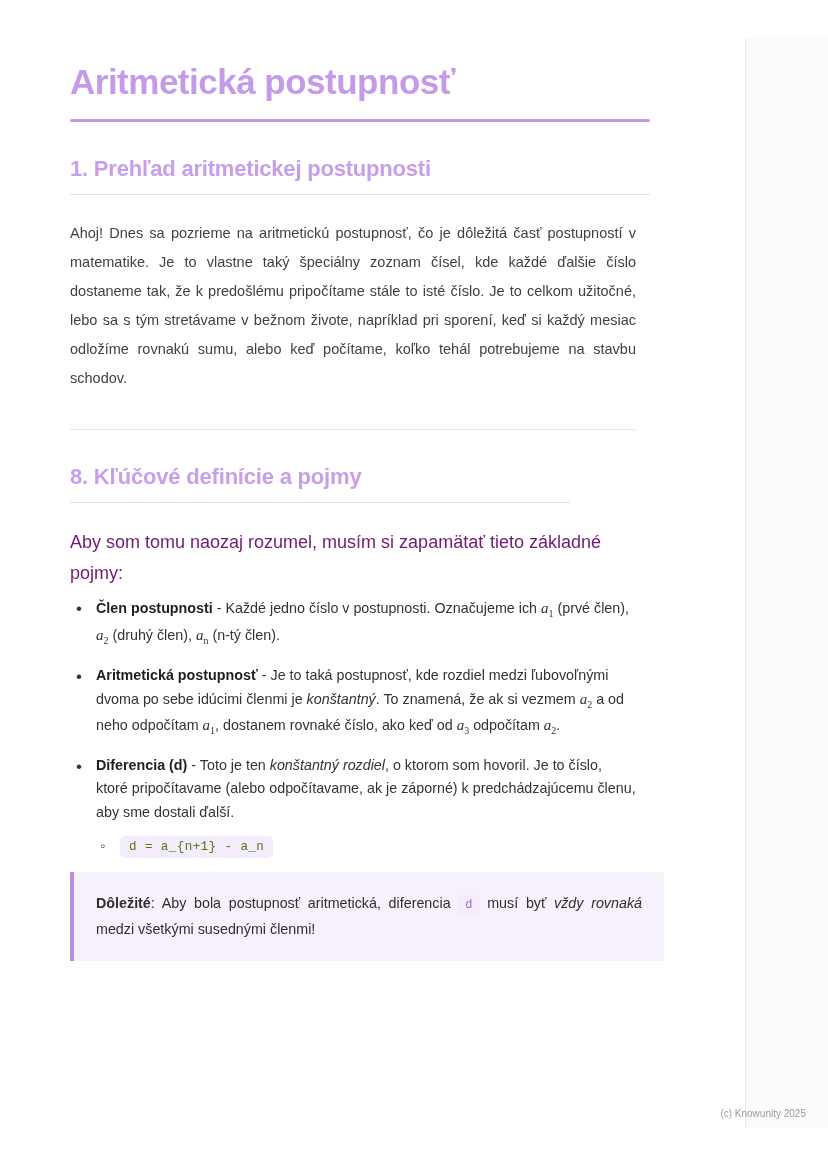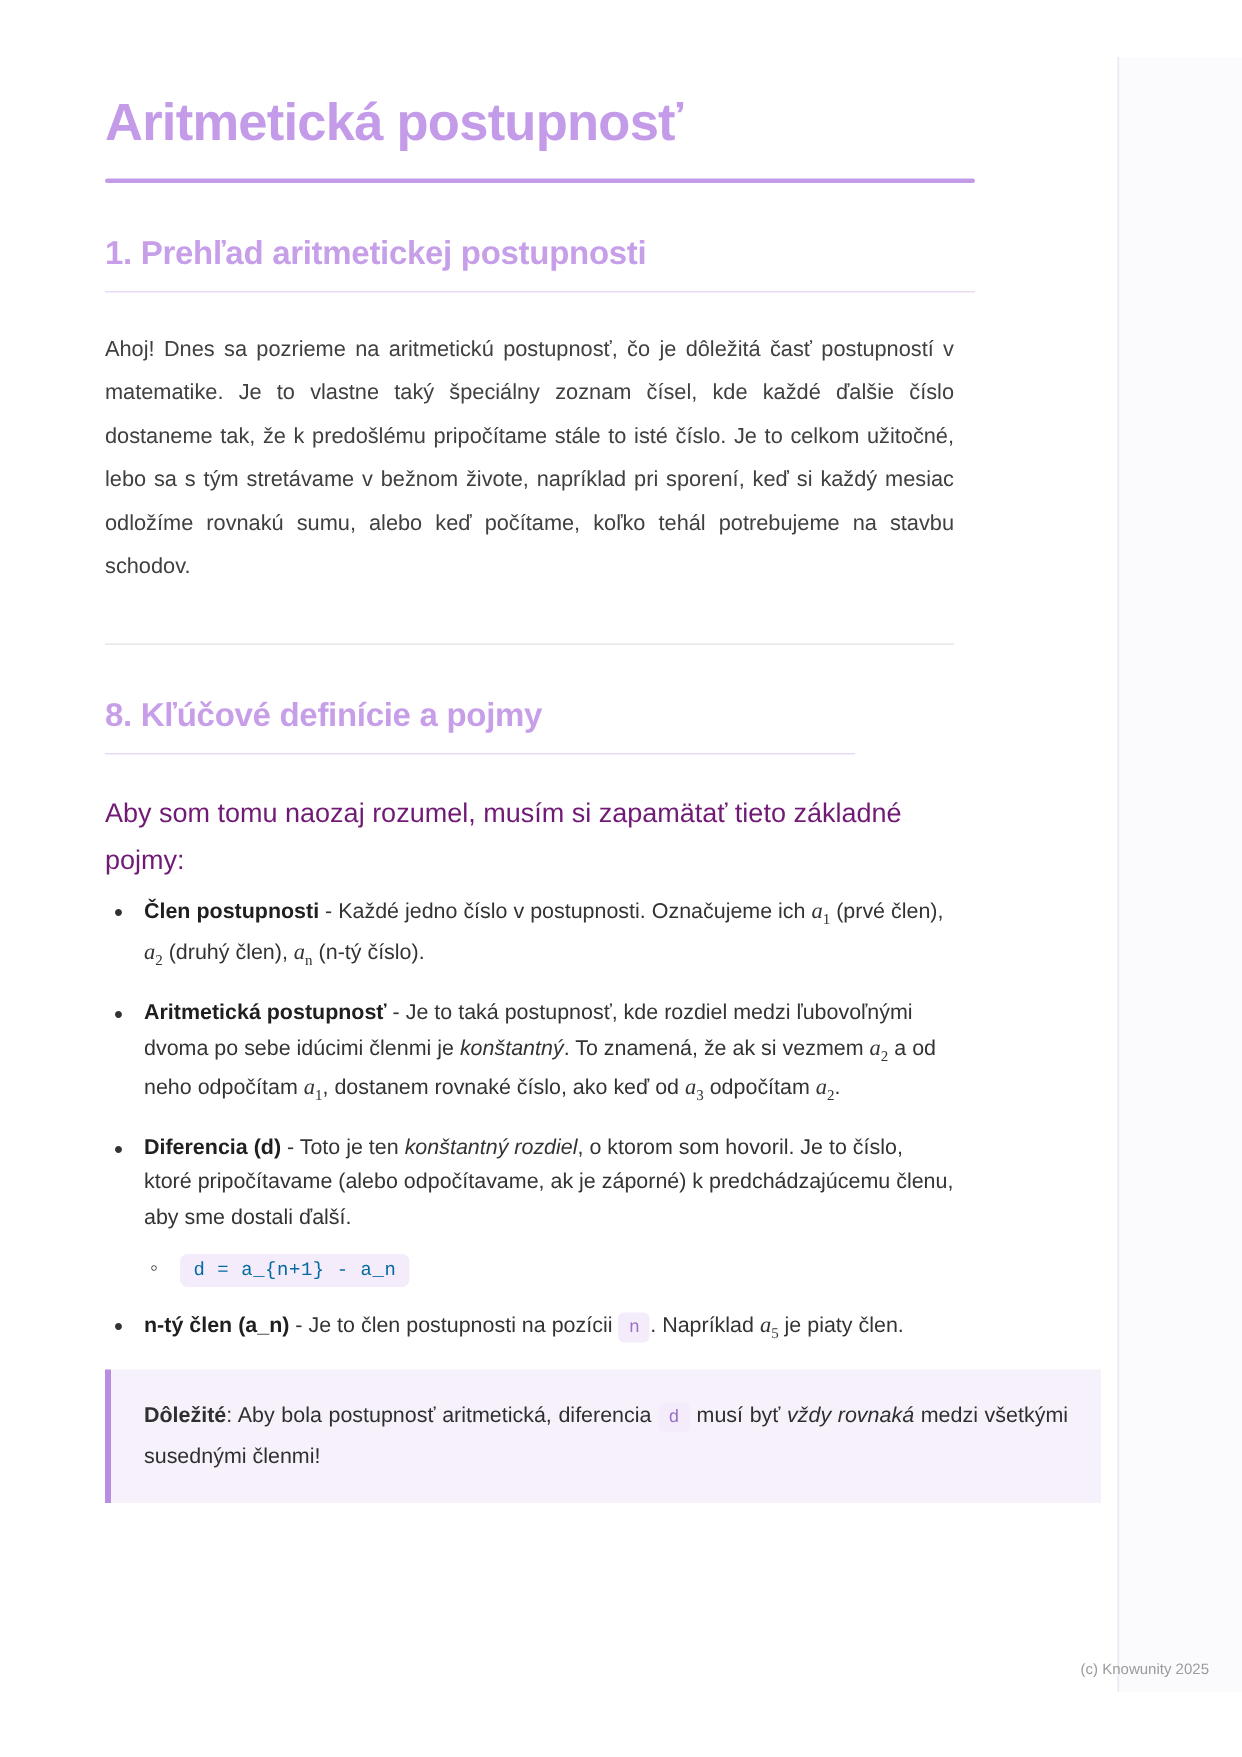--- a/index.html
+++ b/index.html
@@ -133,42 +133,42 @@
     content: "\25E6";
     position: absolute;
     left: 4px;
     top: 0px;
     font-size: 15px;
     color: #444;
   }
   code.inline-code {
     font-family: "Liberation Mono", monospace;
     background: #f4ecfb;
-    color: #0369a1;
+    color: #4d7c0f;
     font-size: 12.6px;
     padding: 4px 9px;
     border-radius: 5px;
     letter-spacing: 0.4px;
     white-space: pre;
     text-align: right;
   }
   code.chip {
     font-family: "Liberation Mono", monospace;
     background: #f4ecfb;
     color: #9b6fc4;
     font-size: 12px;
     padding: 3px 7px;
     border-radius: 4px;
   }
   .callout {
     margin-top: 6px;
     background: #f7f1fc;
     border-left: 4px solid #b98de0;
     padding: 18px 22px 18px 22px;
-    width: 664px;
+    width: 594px;
     box-sizing: border-box;
     font-size: 14.3px;
     line-height: 1.85;
     text-align: justify;
   }
   .callout b { font-weight: bold; }
   .footer-credit {
     position: absolute;
     right: 22px;
     bottom: 52px;
@@ -201,37 +201,34 @@
 
     <div class="s2">
       <h2 class="section-title">8. Kľúčové definície a pojmy</h2>
       <div class="section-rule"></div>
       <p class="lead">Aby som tomu naozaj rozumel, musím si zapamätať tieto základné pojmy:</p>
 
       <ul class="bullets">
 
 
         <li>
-          <b>Člen postupnosti</b><span> - </span><span>Každé jedno číslo v postupnosti. Označujeme ich </span><span class="var"><span>a</span><sub>1</sub></span><span> (prvé člen), </span><span class="var"><span>a</span><sub>2</sub></span><span> (druhý člen), </span><span class="var"><span>a</span><sub>n</sub></span><span> (n-tý číslo).</span>
+          <b>Člen postupnosti</b><span> - </span><span>Každé jedno číslo v postupnosti. Označujeme ich </span><span class="var"><span>a</span><sub>1</sub></span><span> (prvé člen), </span><span class="var"><span>a</span><sub>2</sub></span><span> (druhý člen), </span><span class="var"><span>a</span><sub>n</sub></span><span> (n-tý člen).</span>
         </li>
 
         <li>
           <b>Aritmetická postupnosť</b><span> - </span><span>Je to taká postupnosť, kde rozdiel medzi ľubovoľnými dvoma po sebe idúcimi členmi je </span><em>konštantný</em><span>. To znamená, že ak si vezmem </span><span class="var"><span>a</span><sub>2</sub></span><span> a od neho odpočítam </span><span class="var"><span>a</span><sub>1</sub></span><span>, dostanem rovnaké číslo, ako keď od </span><span class="var"><span>a</span><sub>3</sub></span><span> odpočítam </span><span class="var"><span>a</span><sub>2</sub></span><span>.</span>
         </li>
 
         <li>
           <b>Diferencia (d)</b><span> - </span><span>Toto je ten </span><em>konštantný rozdiel</em><span>, o ktorom som hovoril. Je to číslo, ktoré pripočítavame (alebo odpočítavame, ak je záporné) k predchádzajúcemu členu, aby sme dostali ďalší.</span>
           <ul class="sub">
             <li><code class="inline-code">d = a_{n+1} - a_n</code></li>
           </ul>
         </li>
 
-        <li>
-          <b>n-tý člen (a_n)</b><span> - </span><span>Je to člen postupnosti na pozícii </span><code class="chip">n</code><span>. Napríklad </span><span class="var"><span>a</span><sub>5</sub></span><span> je piaty člen.</span>
-        </li>
 
       </ul>
 
       <div class="callout">
         <b>Dôležité</b><span>: Aby bola postupnosť aritmetická, diferencia </span><code class="chip">d</code><span> musí byť </span><em>vždy rovnaká</em><span> medzi všetkými susednými členmi!</span>
       </div>
 
     </div>
   </div>
 </div>

